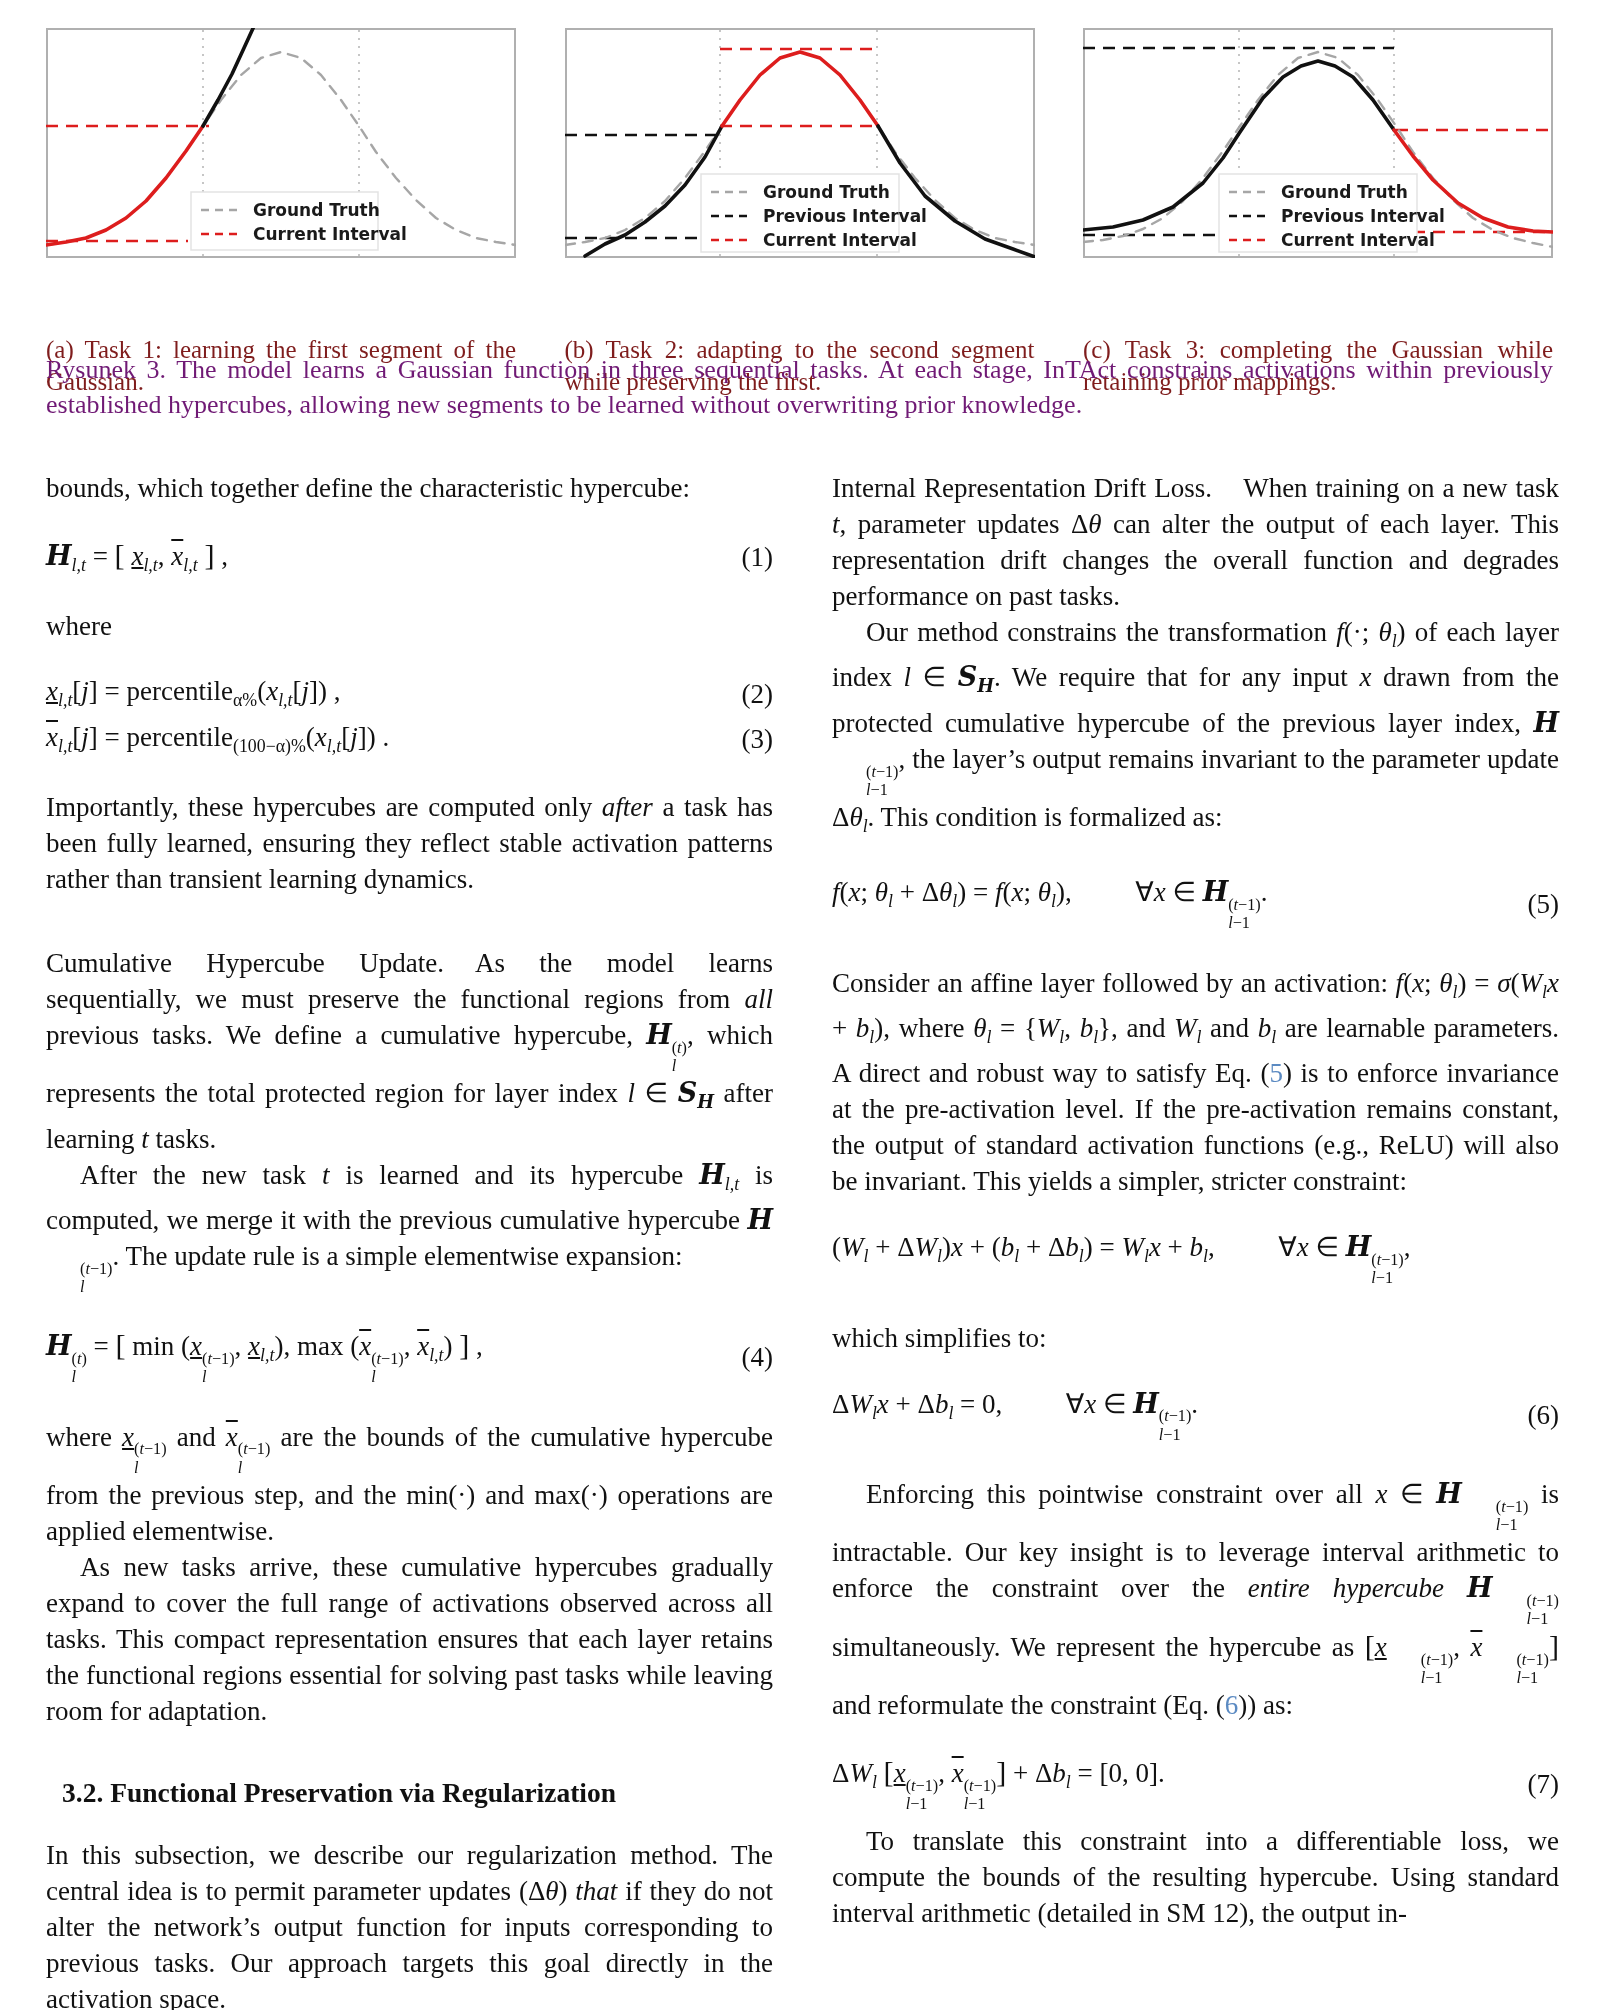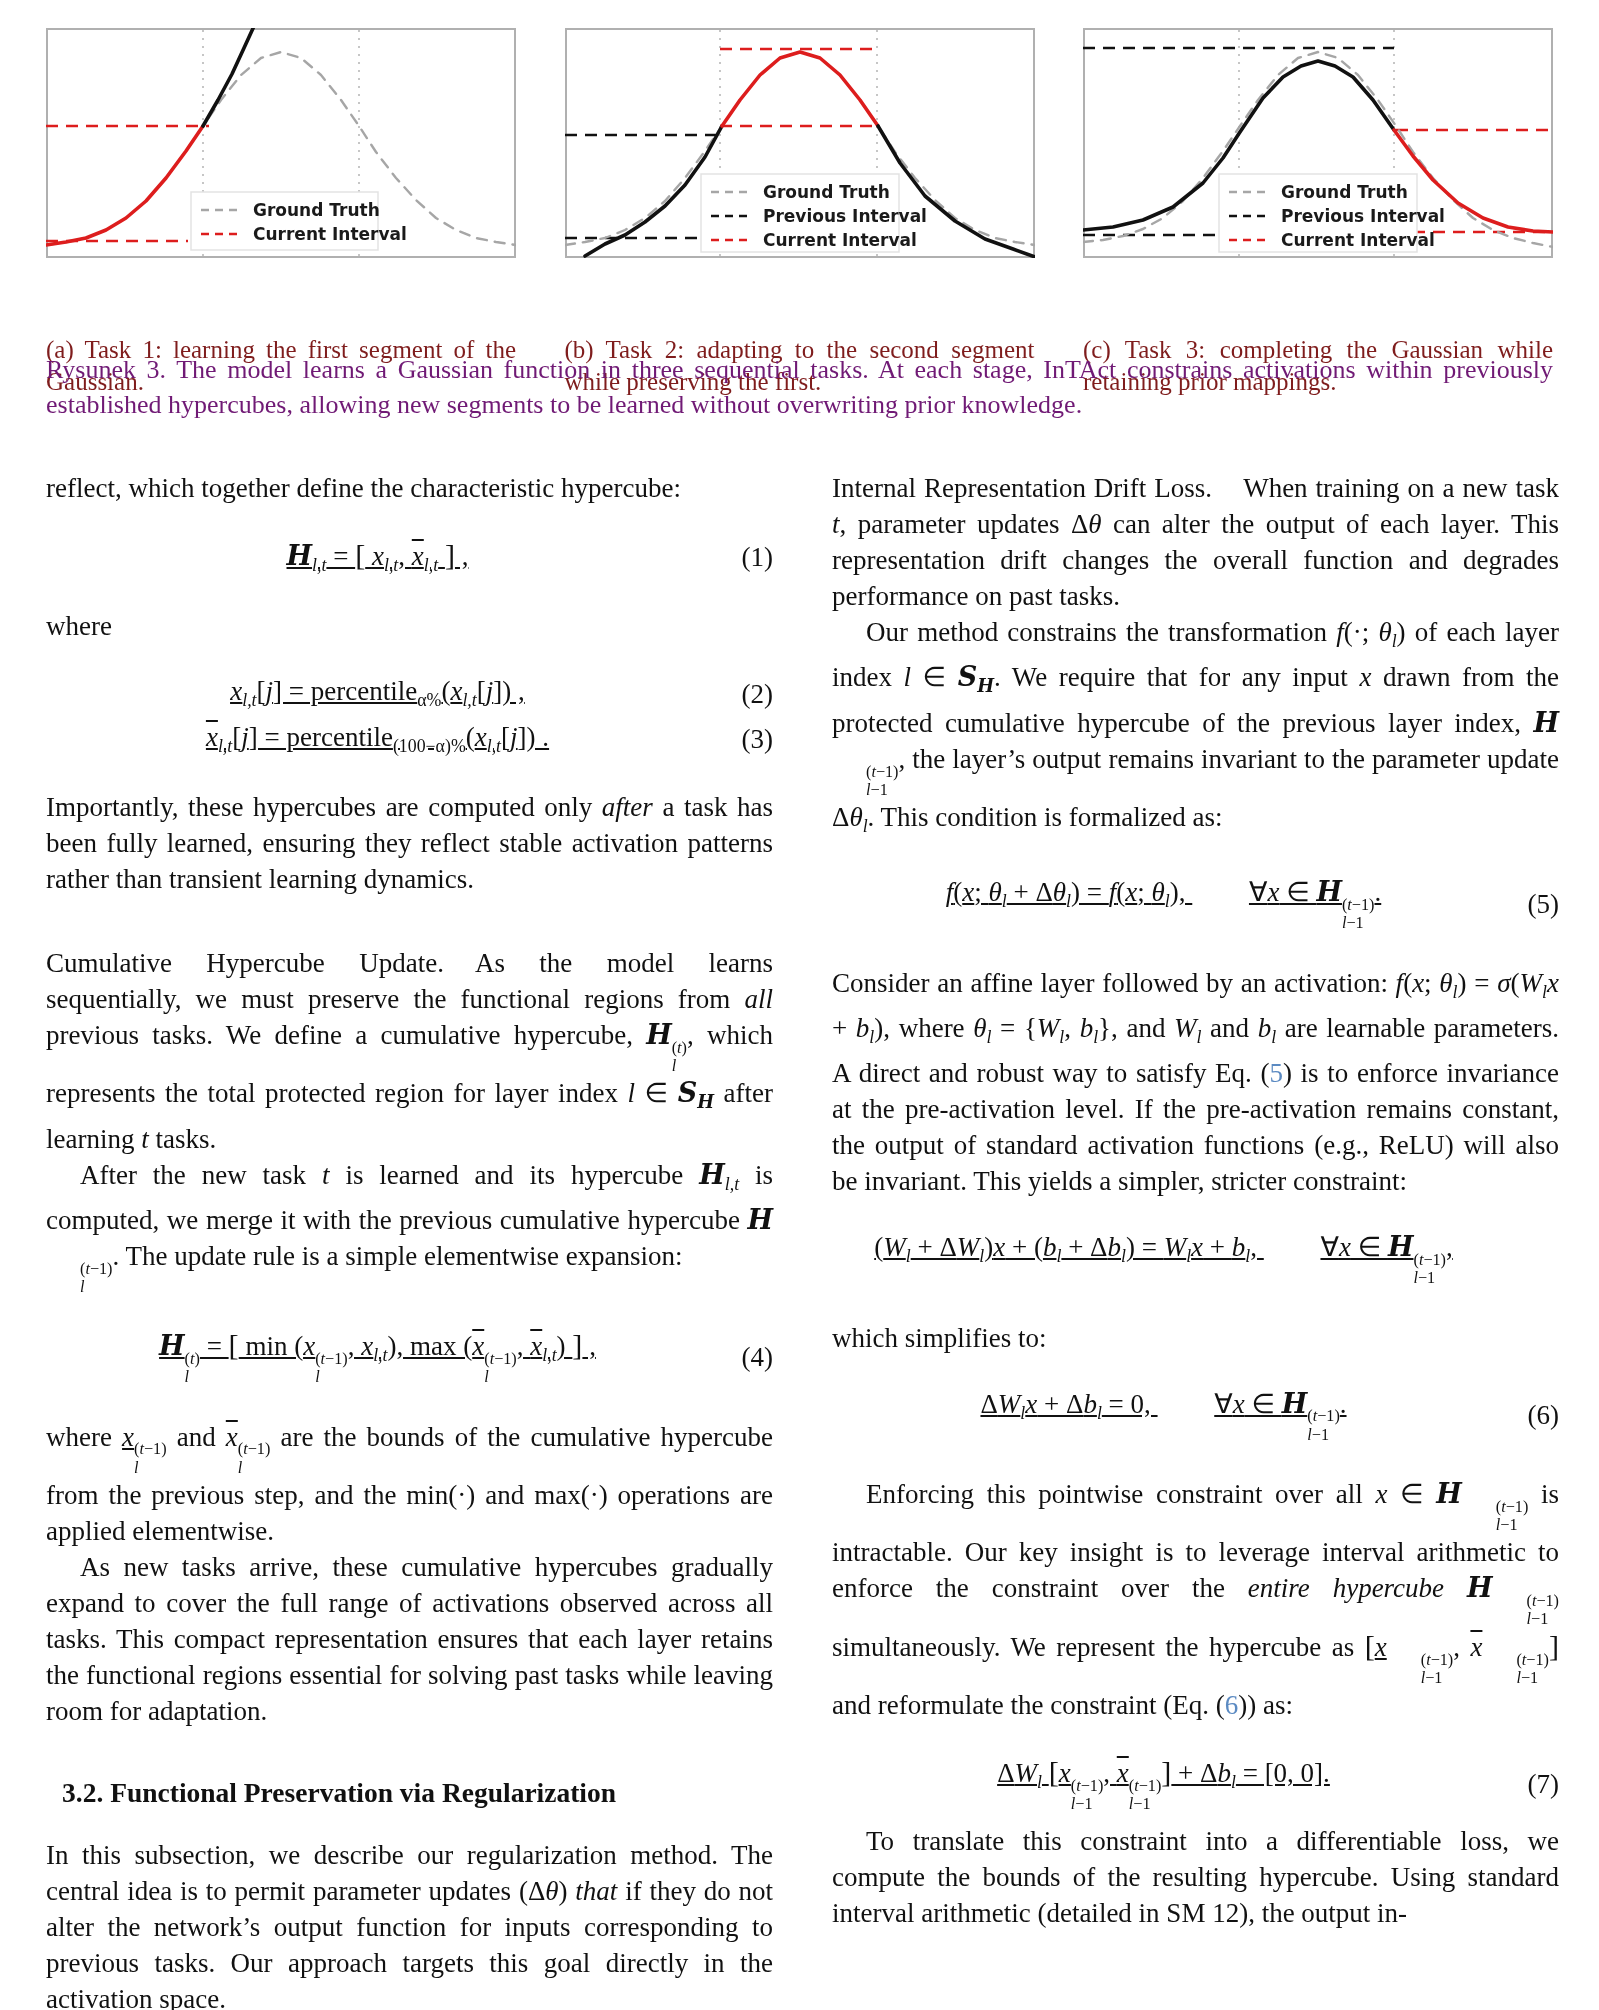--- a/index.html
+++ b/index.html
@@ -16,21 +16,21 @@
   .col.right{left:832px;}
   .para{font-size:27px;line-height:36px;text-align:justify;margin:0;}
   .para.ind{text-indent:34px;}
   .para.mt-lg{margin-top:48px;}
   .para b{font-weight:normal;}
   .qs{display:inline-block;width:1.15em;}
   .sp{display:inline-block;width:2.1em;}
   .eq{display:flex;align-items:center;margin:32px 0;font-size:27px;}
   .eq.tight{margin-bottom:10px;}
   .eq.tight2{margin-top:4px;}
-  .eqbody{flex:1;text-align:center;text-decoration:underline;}
+  .eqbody{flex:1;text-align:left;}
   .eqnum{width:64px;text-align:right;font-style:normal;}
   h3.subsec{font-size:27.5px;line-height:36px;font-weight:bold;margin:46px 0 26px 16px;}
   .cal{font-family:"DejaVu Serif", serif;font-style:italic;font-weight:bold;}
   .ub{text-decoration:underline;}
   .ob{text-decoration:overline;}
   .bk{font-size:1.12em;}
   .ss{display:inline-flex;flex-direction:column;align-items:flex-start;
       font-size:0.60em;line-height:1.12;vertical-align:-0.55em;}
   .link{color:#5b8ac2;cursor:pointer;}
   sub,sup{font-size:0.66em;}
@@ -103,21 +103,21 @@
             <line x1="146" y1="212" x2="188" y2="212" stroke="#dd1d1d" stroke-width="2.6" stroke-dasharray="8 6"></line>
             <text x="198" y="218" class="leg">Current Interval</text>
           </svg></div>
       <div class="subcap">(c) Task 3: completing the Gaussian while retaining prior mappings.</div>
     </div>
   </div>
 
   <div class="fig-caption">Rysunek 3. The model learns a Gaussian function in three sequential tasks. At each stage, InTAct constrains activations within previously established hypercubes, allowing new segments to be learned without overwriting prior knowledge.</div>
 
   <div class="col left">
-      <div class="para">reflect, which together define the characteristic hypercube:</div>
+      <div class="para">bounds, which together define the characteristic hypercube:</div>
       <div class="eq">
         <span class="eqbody"><i class="cal">H</i><sub><i>l,t</i></sub> = <span class="bk">[</span> <span class="ub"><i>x</i></span><sub><i>l,t</i></sub>, <span class="ob"><i>x</i></span><sub><i>l,t</i></sub> <span class="bk">]</span> ,</span>
         <span class="eqnum">(1)</span>
       </div>
       <div class="para">where</div>
       <div class="eq tight">
         <span class="eqbody"><span class="ub"><i>x</i></span><sub><i>l,t</i></sub>[<i>j</i>] = percentile<sub>α%</sub>(<i>x<sub>l,t</sub></i>[<i>j</i>]) ,</span>
         <span class="eqnum">(2)</span>
       </div>
       <div class="eq tight2">

